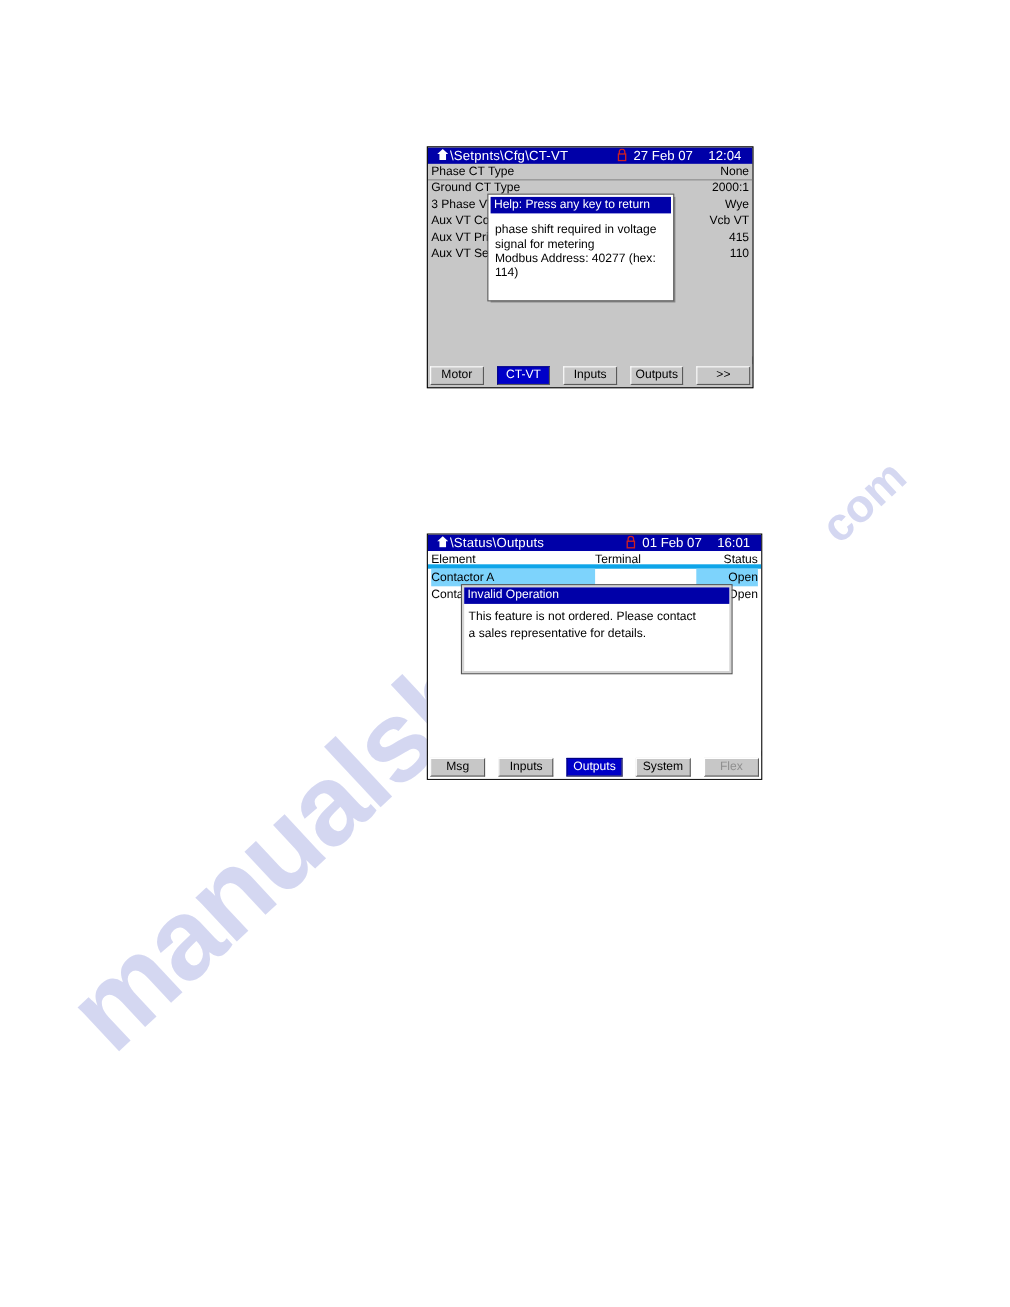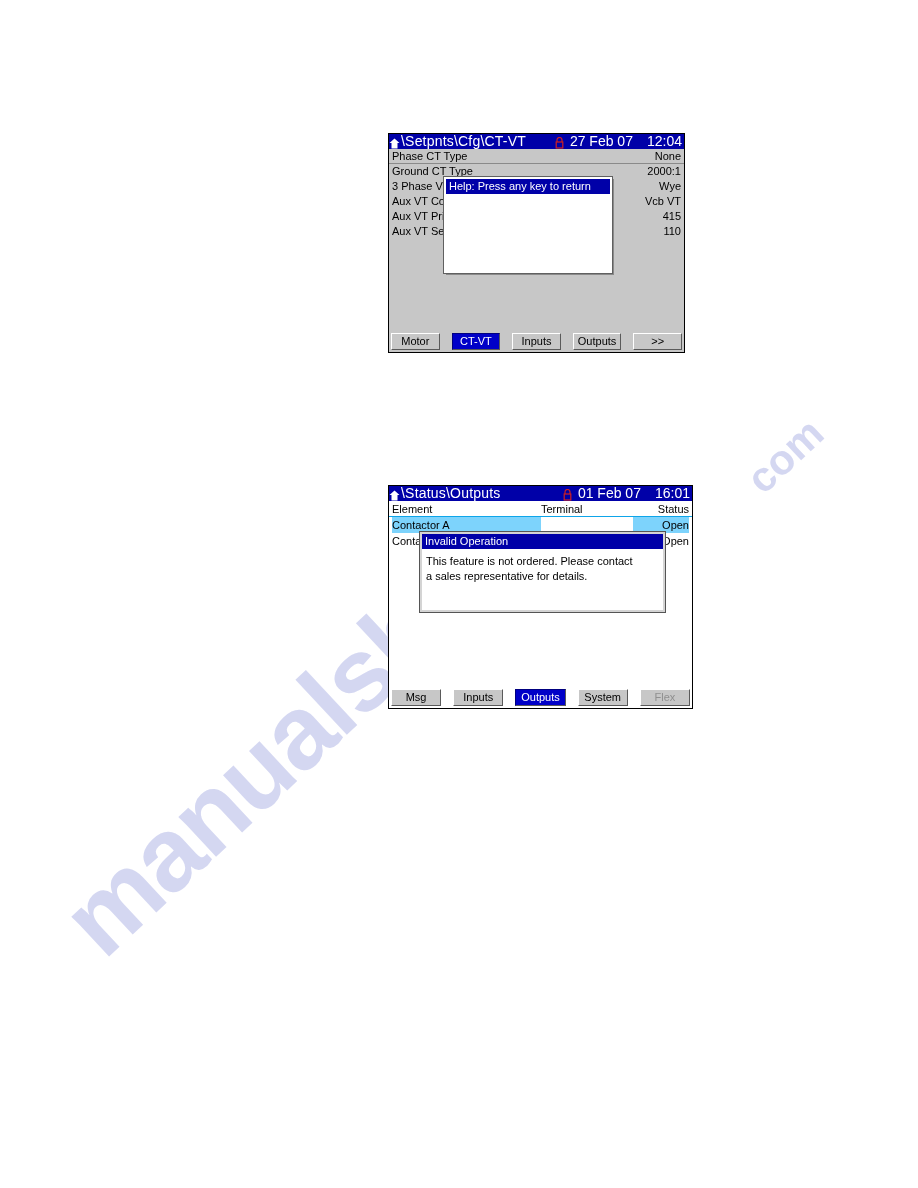--- a/index.html
+++ b/index.html
@@ -63,25 +63,25 @@
     width: 305px;
     height: 224px;
     background: #ffffff;
   }
 
   
   .titlebar {
     height: 15px;
     background: #0000a8;
     color: #ffffff;
-    font-size: 14px;
+    font-size: 12px;
     line-height: 15px;
     display: flex;
-    align-items: center;
-    padding: 0 0;
+    align-items: flex-start;
+    padding: 0 8px;
     box-sizing: border-box;
     white-space: nowrap;
   }
   .home-icon {
     width: 11px;
     height: 11px;
     margin-right: 1px;
     flex: 0 0 auto;
     display: inline-block;
     position: relative;
@@ -134,21 +134,21 @@
   }
 
   
   #device-two .col-head {
     display: flex;
     height: 16px;
     line-height: 16px;
     font-size: 11px;
     padding: 0 3px;
     box-sizing: border-box;
-    border-bottom: 1px solid #0ea5e9;
+    border-bottom: 4px solid #0ea5e9;
   }
   #device-two .col-head .c1 { flex: 1 1 auto; }
   #device-two .col-head .c2 { width: 92px; text-align: left; }
   #device-two .col-head .c3 { width: 56px; text-align: right; }
 
   #device-two .orow {
     display: flex;
     height: 16px;
     line-height: 16px;
     font-size: 11px;
@@ -289,20 +289,26 @@
       <span class="label">Aux VT Primary</span>
       <span class="value">415</span>
     </div>
     <div class="row">
       <span class="label">Aux VT Secondary</span>
       <span class="value">110</span>
     </div>
 
     <div class="dialog" id="help-dialog">
       <div class="dlg-title">Help: Press any key to return</div>
+      <div class="dlg-body">
+        <div class="spacer"></div>
+        <div>phase shift required in voltage</div>
+        <div>signal for metering</div>
+        <div>Modbus Address: 40277 (hex: 114)</div>
+      </div>
     </div>
   </div>
 
   <div class="tabbar">
     <div class="tab">Motor</div>
     <div class="tab selected">CT-VT</div>
     <div class="tab">Inputs</div>
     <div class="tab">Outputs</div>
     <div class="tab">&gt;&gt;</div>
   </div>

